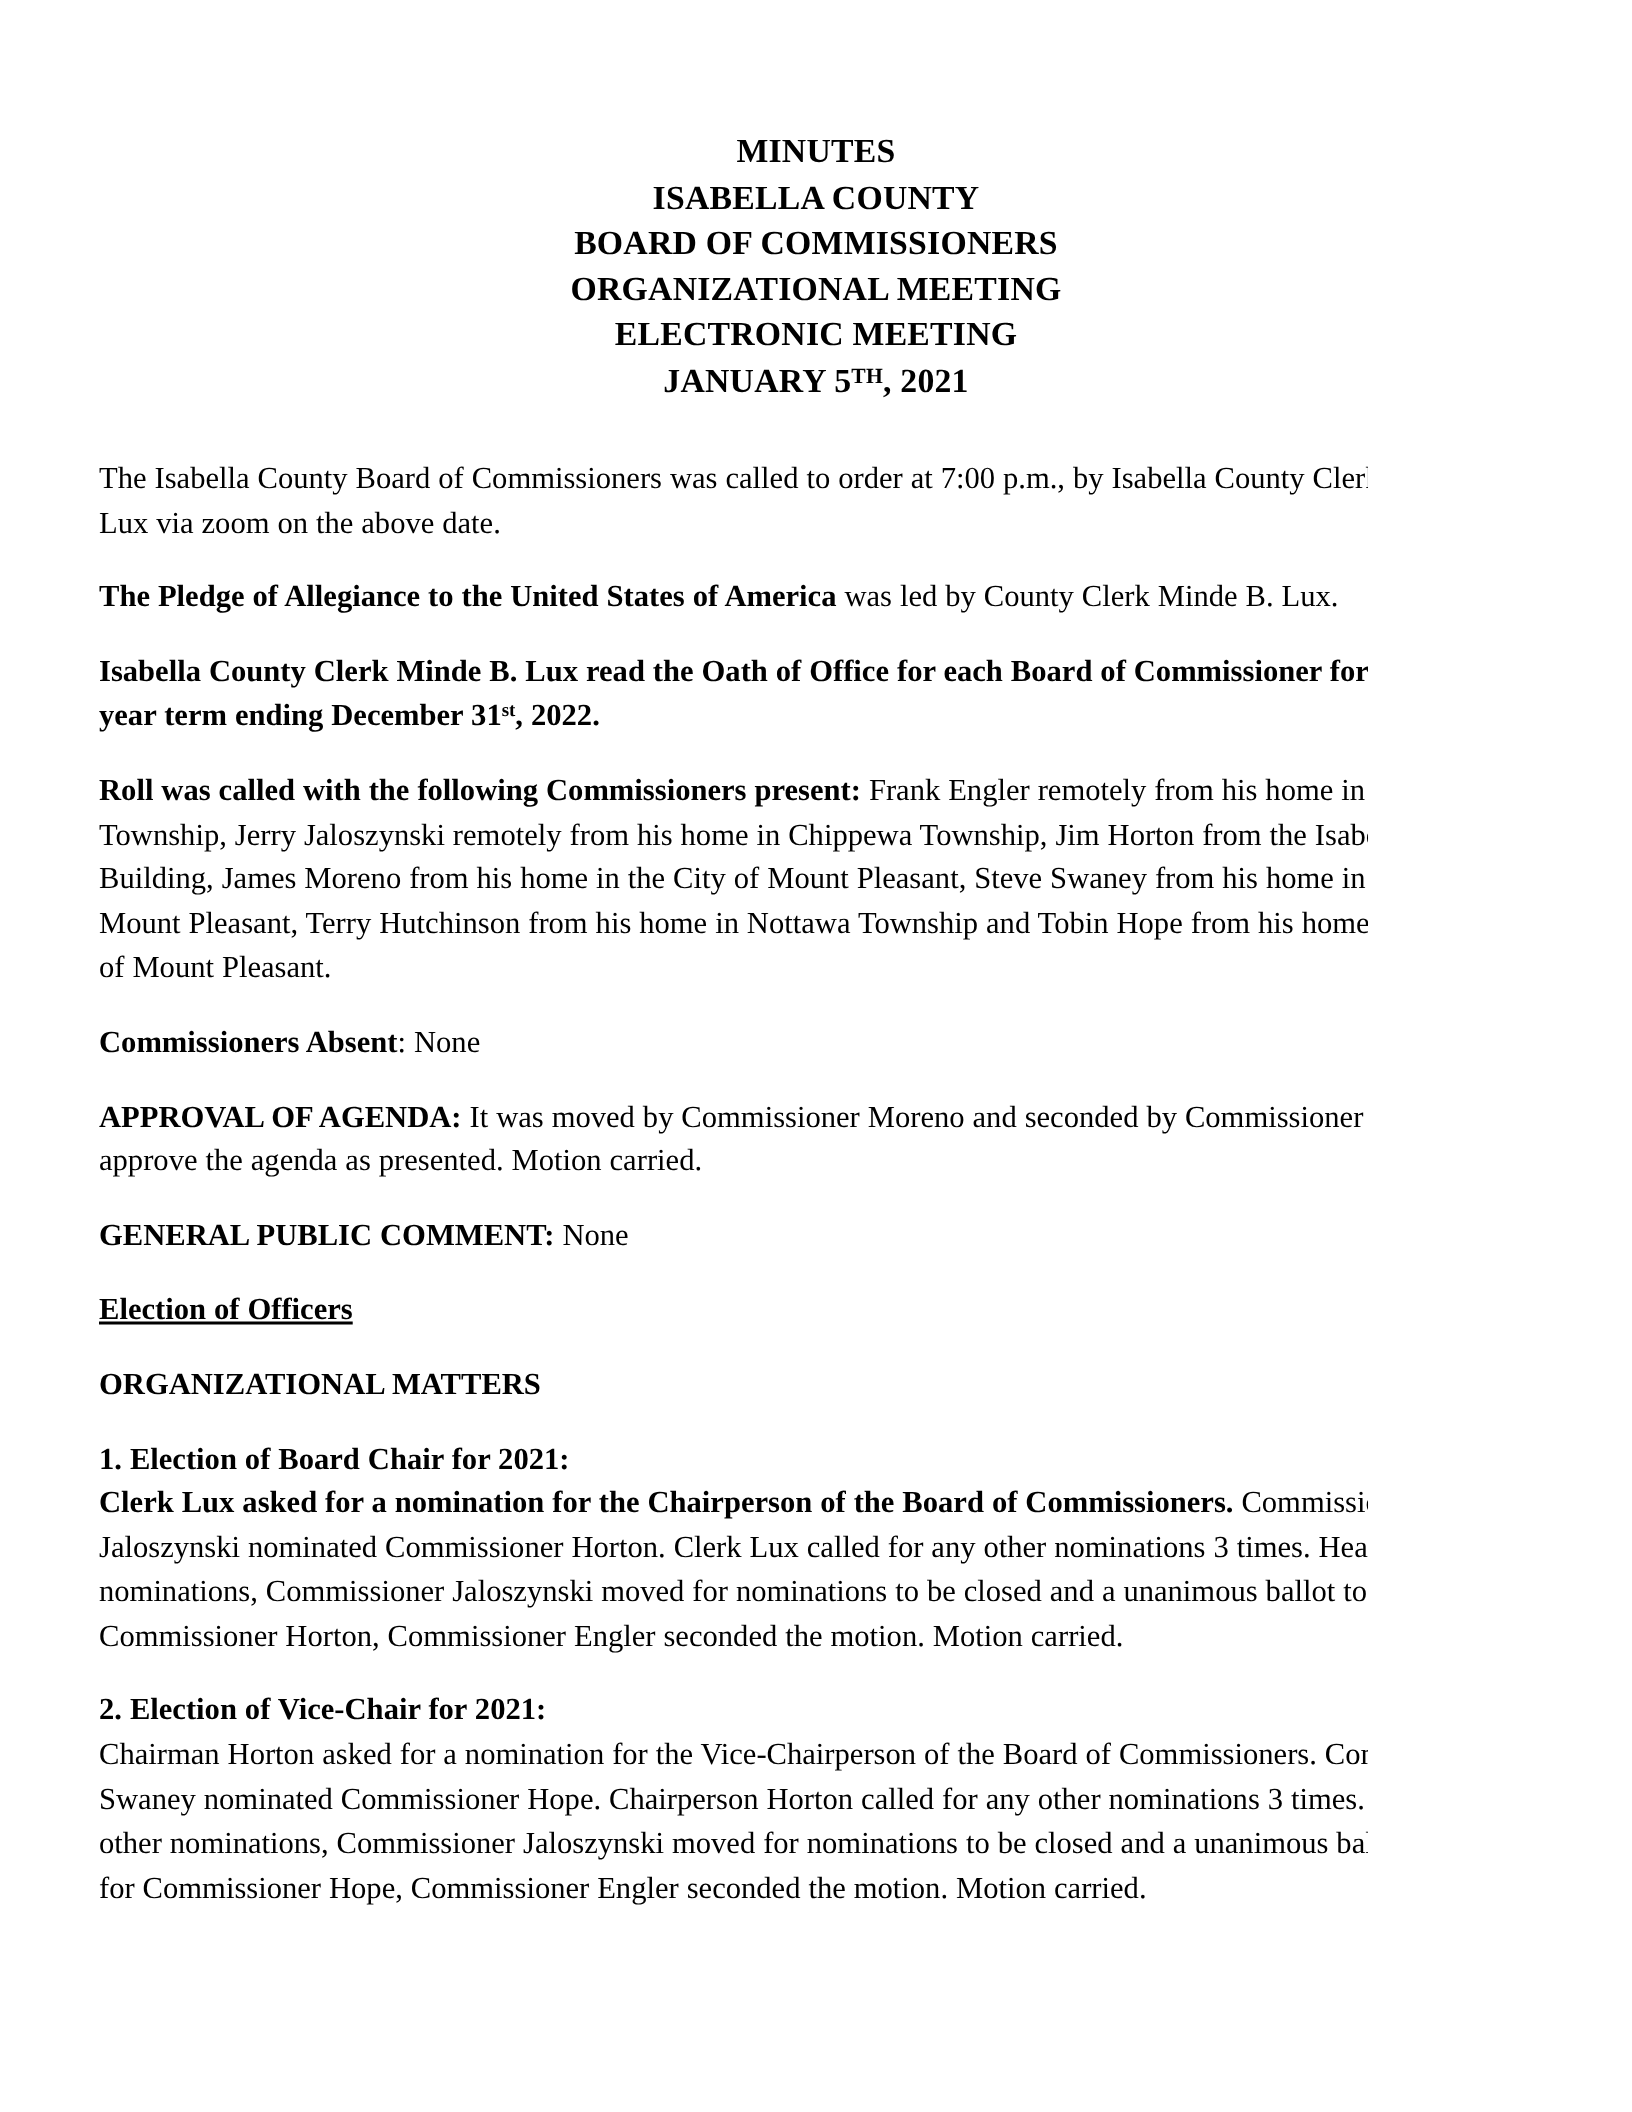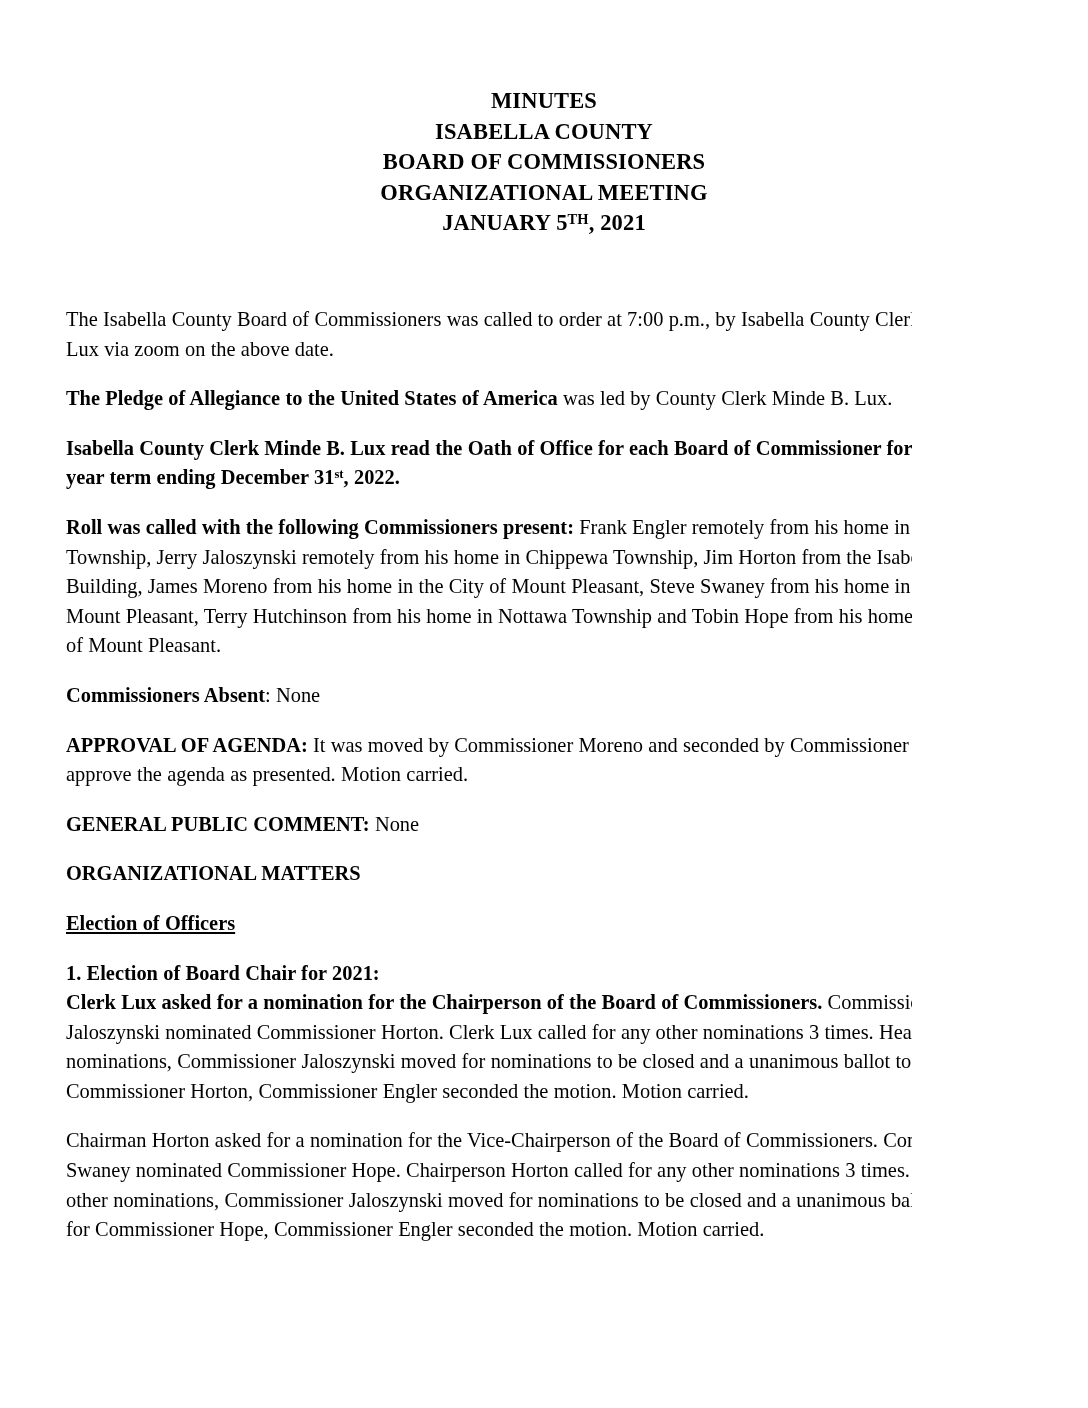--- a/index.html
+++ b/index.html
@@ -88,46 +88,48 @@
 </head>
 <body>
 
 <div class="page">
 
   <div class="title-block">
     <div class="title-line">MINUTES</div>
     <div class="title-line">ISABELLA COUNTY</div>
     <div class="title-line">BOARD OF COMMISSIONERS</div>
     <div class="title-line">ORGANIZATIONAL MEETING</div>
+    <div class="title-line">ELECTRONIC MEETING</div>
     <div class="title-line"><span>JANUARY 5</span><sup>TH</sup><span>, 2021</span></div>
   </div>
 
   <div class="body-block">
 
     <p class="para"><span>The Isabella County Board of Commissioners was called to order at 7:00 p.m., by Isabella County Clerk Minde B. Lux via zoom on the above date.</span></p>
 
     <p class="para"><b>The Pledge of Allegiance to the United States of America</b><span> was led by County Clerk Minde B. Lux.</span></p>
 
     <p class="para"><b>Isabella County Clerk Minde B. Lux read the Oath of Office for each Board of Commissioner for the two-year term ending December 31</b><b><sup>st</sup></b><b>, 2022.</b></p>
 
     <p class="para"><b>Roll was called with the following Commissioners present:</b><span>  Frank Engler remotely from his home in Deerfield Township, Jerry Jaloszynski remotely from his home in Chippewa Township, Jim Horton from the Isabella County Building, James Moreno from his home in the City of Mount Pleasant, Steve Swaney from his home in the City of Mount Pleasant, Terry Hutchinson from his home in Nottawa Township and Tobin Hope from his home in the City of Mount Pleasant.</span></p>
 
     <p class="para"><b>Commissioners Absent</b><span>: None</span></p>
 
 
     <p class="para"><b>APPROVAL OF AGENDA:</b><span> It was moved by Commissioner Moreno and seconded by Commissioner Swaney to approve the agenda as presented. Motion carried.</span></p>
 
     <p class="para"><b>GENERAL PUBLIC COMMENT:</b><span> None</span></p>
 
+    <p class="para"><span class="u">Election of Officers</span></p>
+
     <p class="para"><b>ORGANIZATIONAL MATTERS</b></p>
-
-    <p class="para"><span class="u">Election of Officers</span></p>
 
     <p class="para tight"><b>1. Election of Board Chair for 2021:</b></p>
     <p class="para"><b>Clerk Lux asked for a nomination for the Chairperson of the Board of Commissioners.</b><span>  Commissioner Jaloszynski nominated Commissioner Horton.  Clerk Lux called for any other nominations 3 times.  Hearing no other nominations, Commissioner Jaloszynski moved for nominations to be closed and a unanimous ballot to be cast for Commissioner Horton, Commissioner Engler seconded the motion. Motion carried.</span></p>
 
+    <p class="para tight"><b>2.  Election of Vice-Chair for 2021:</b></p>
     <p class="para"><span>Chairman Horton asked for a nomination for the Vice-Chairperson of the Board of Commissioners.  Commissioner Swaney nominated Commissioner Hope.  Chairperson Horton called for any other nominations 3 times.  Hearing no other nominations, Commissioner Jaloszynski moved for nominations to be closed and a unanimous ballot to be cast for Commissioner Hope, Commissioner Engler seconded the motion.  Motion carried.</span></p>
 
   </div>
 
   <div class="page-number">73</div>
 
 </div>
 
 </body></html>

